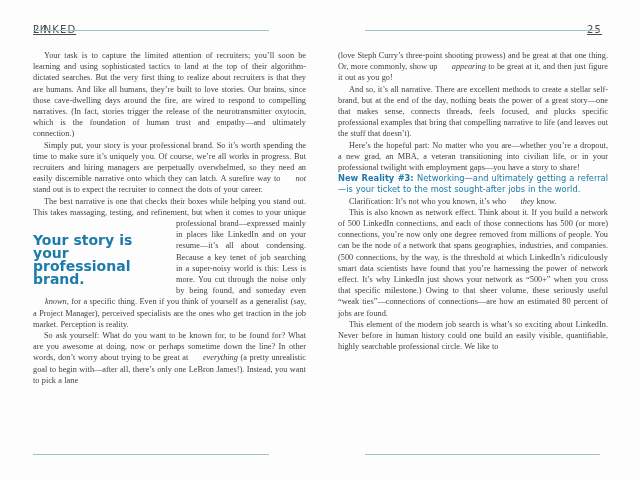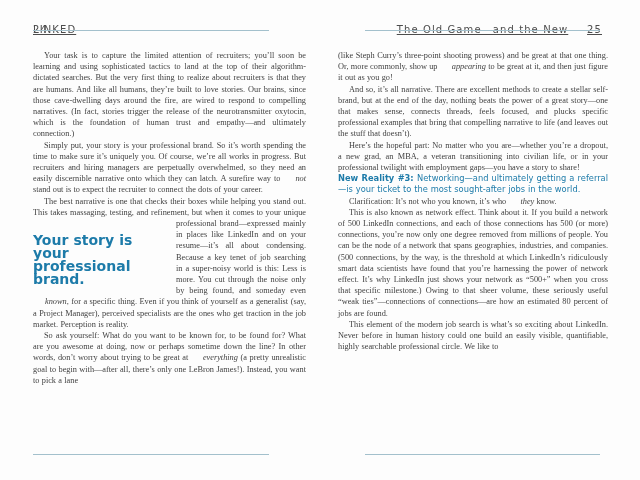--- a/index.html
+++ b/index.html
@@ -80,26 +80,25 @@
     <p class="para ind">
       <span><span>The best narrative is one that checks their boxes while helping you stand out. This takes massaging, testing, and refinement, but when it comes to your unique professional brand—expressed </span></span><span class="pullquote">Your story is your professional brand.</span><span><span>mainly in places like LinkedIn and on your resume—it’s all about condensing. Because a key tenet of job searching in a super-noisy world is this: Less is more. You cut through the noise only by being found, and someday even </span><i>known</i><span>, for a specific thing. Even if you think of yourself as a generalist (say, a Project Manager), perceived specialists are the ones who get traction in the job market. Perception is reality.</span></span>
     </p>
     <p class="para ind"><span>So ask yourself: What do you want to be known for, to be found for? What are you awesome at doing, now or perhaps sometime down the line? In other words, don’t worry about trying to be great at </span><i>everything</i><span> (a pretty unrealistic goal to begin with—after all, there’s only one LeBron James!). Instead, you want to pick a lane</span></p>
   </div>
 
   <div class="rule rule-bottom rule-left-pg"></div>
 </div>
 
 <div class="page page-right">
-  <span class="runhead-text runhead-center-right">The Old Game—and the New</span>
   <span class="runhead-text pagenum-right">25</span>
   <div class="rule rule-top rule-right-pg"></div>
 
   <div class="page-body">
-    <p class="para"><span>(like Steph Curry’s three-point shooting prowess) and be great at that one thing. Or, more commonly, show up </span><i>appearing</i><span> to be great at it, and then just figure it out as you go!</span></p>
+    <p class="para"><span>(love Steph Curry’s three-point shooting prowess) and be great at that one thing. Or, more commonly, show up </span><i>appearing</i><span> to be great at it, and then just figure it out as you go!</span></p>
     <p class="para ind"><span>And so, it’s all narrative. There are excellent methods to create a stellar self-brand, but at the end of the day, nothing beats the power of a great story—one that makes sense, connects threads, feels focused, and plucks specific professional examples that bring that compelling narrative to life (and leaves out the stuff that doesn’t).</span></p>
     <p class="para ind"><span>Here’s the hopeful part: No matter who you are—whether you’re a dropout, a new grad, an MBA, a veteran transitioning into civilian life, or in your professional twilight with employment gaps—you have a story to share!</span></p>
     <p class="para heading"><b>New Reality #3: </b><span>Networking—and ultimately getting a referral—is your ticket to the most sought-after jobs in the world.</span></p>
     <p class="para ind"><span>Clarification: It’s not who you known, it’s who </span><i>they</i><span> know.</span></p>
     <p class="para ind"><span>This is also known as network effect. Think about it. If you build a network of 500 LinkedIn connections, and each of those connections has 500 (or more) connections, you’re now only one degree removed from millions of people. You can be the node of a network that spans geographies, industries, and companies. (500 connections, by the way, is the threshold at which LinkedIn’s ridiculously smart data scientists have found that you’re harnessing the power of network effect. It’s why LinkedIn just shows your network as “500+” when you cross that specific milestone.) Owing to that sheer volume, these seriously useful “weak ties”—connections of connections—are how an estimated 80 percent of jobs are found.</span></p>
     <p class="para ind"><span>This element of the modern job search is what’s so exciting about LinkedIn. Never before in human history could one build an easily visible, quantifiable, highly searchable professional circle. We like to</span></p>
   </div>
 
   <div class="rule rule-bottom rule-right-pg"></div>
 </div>

